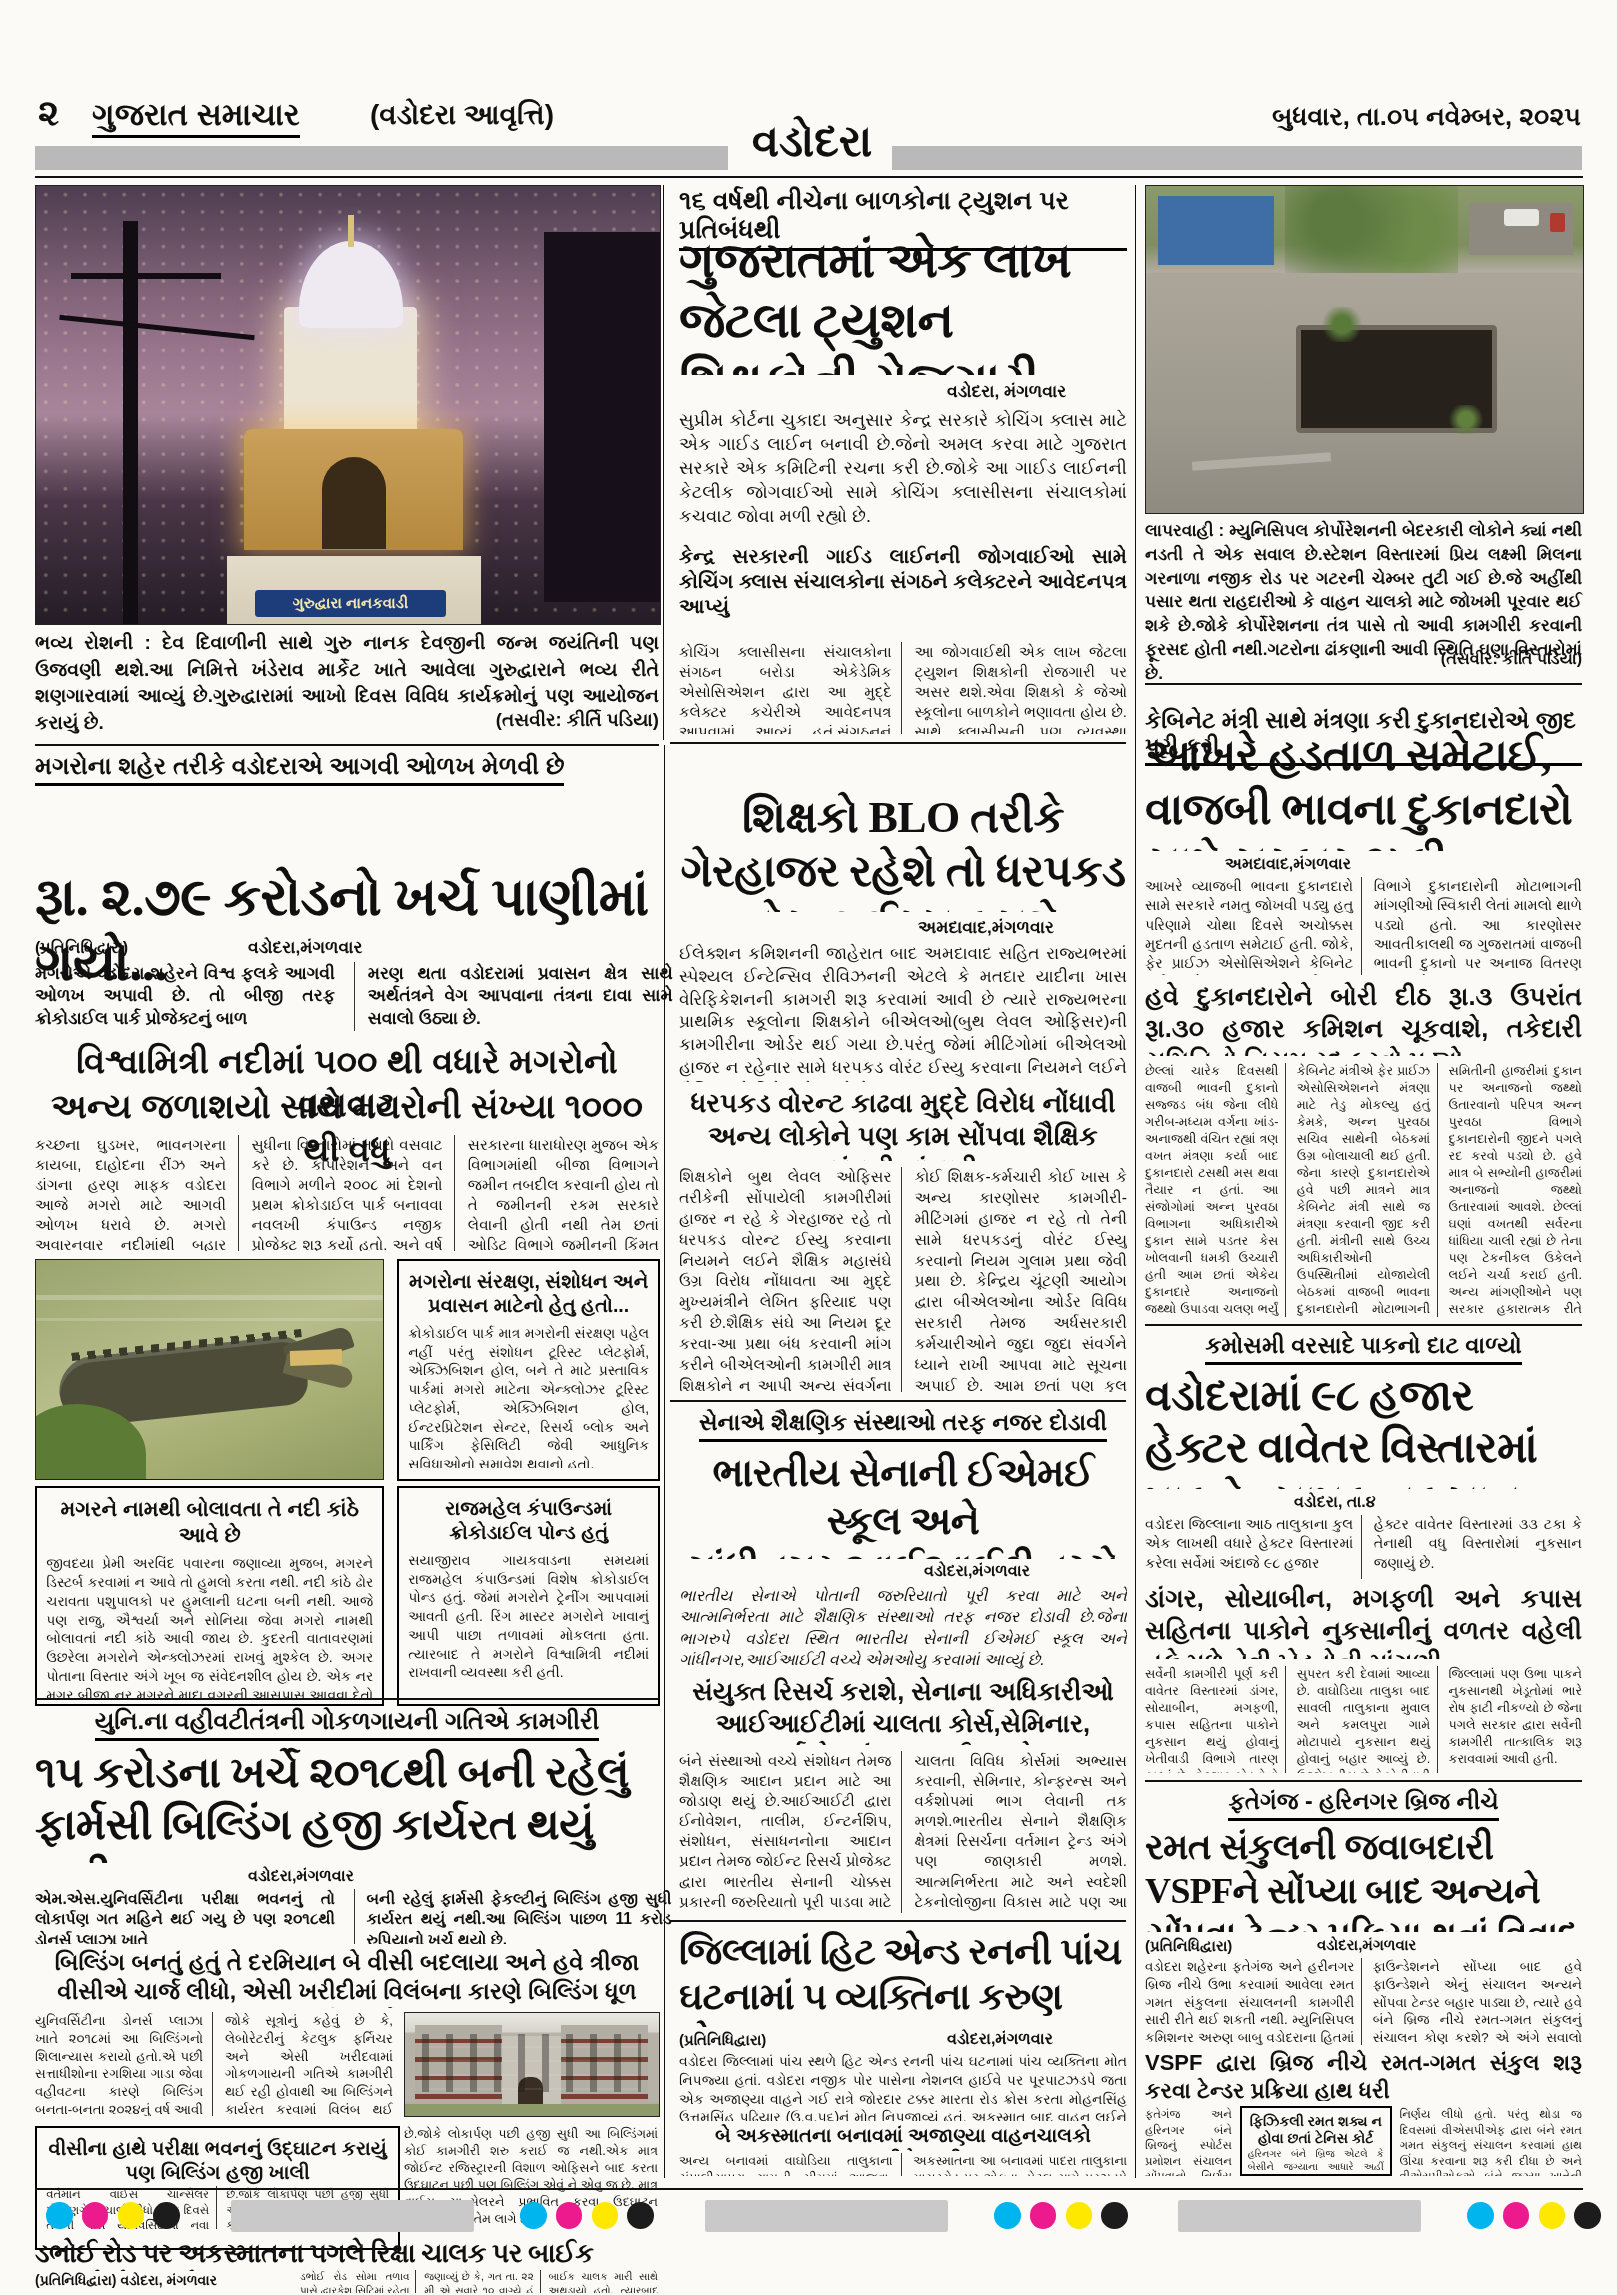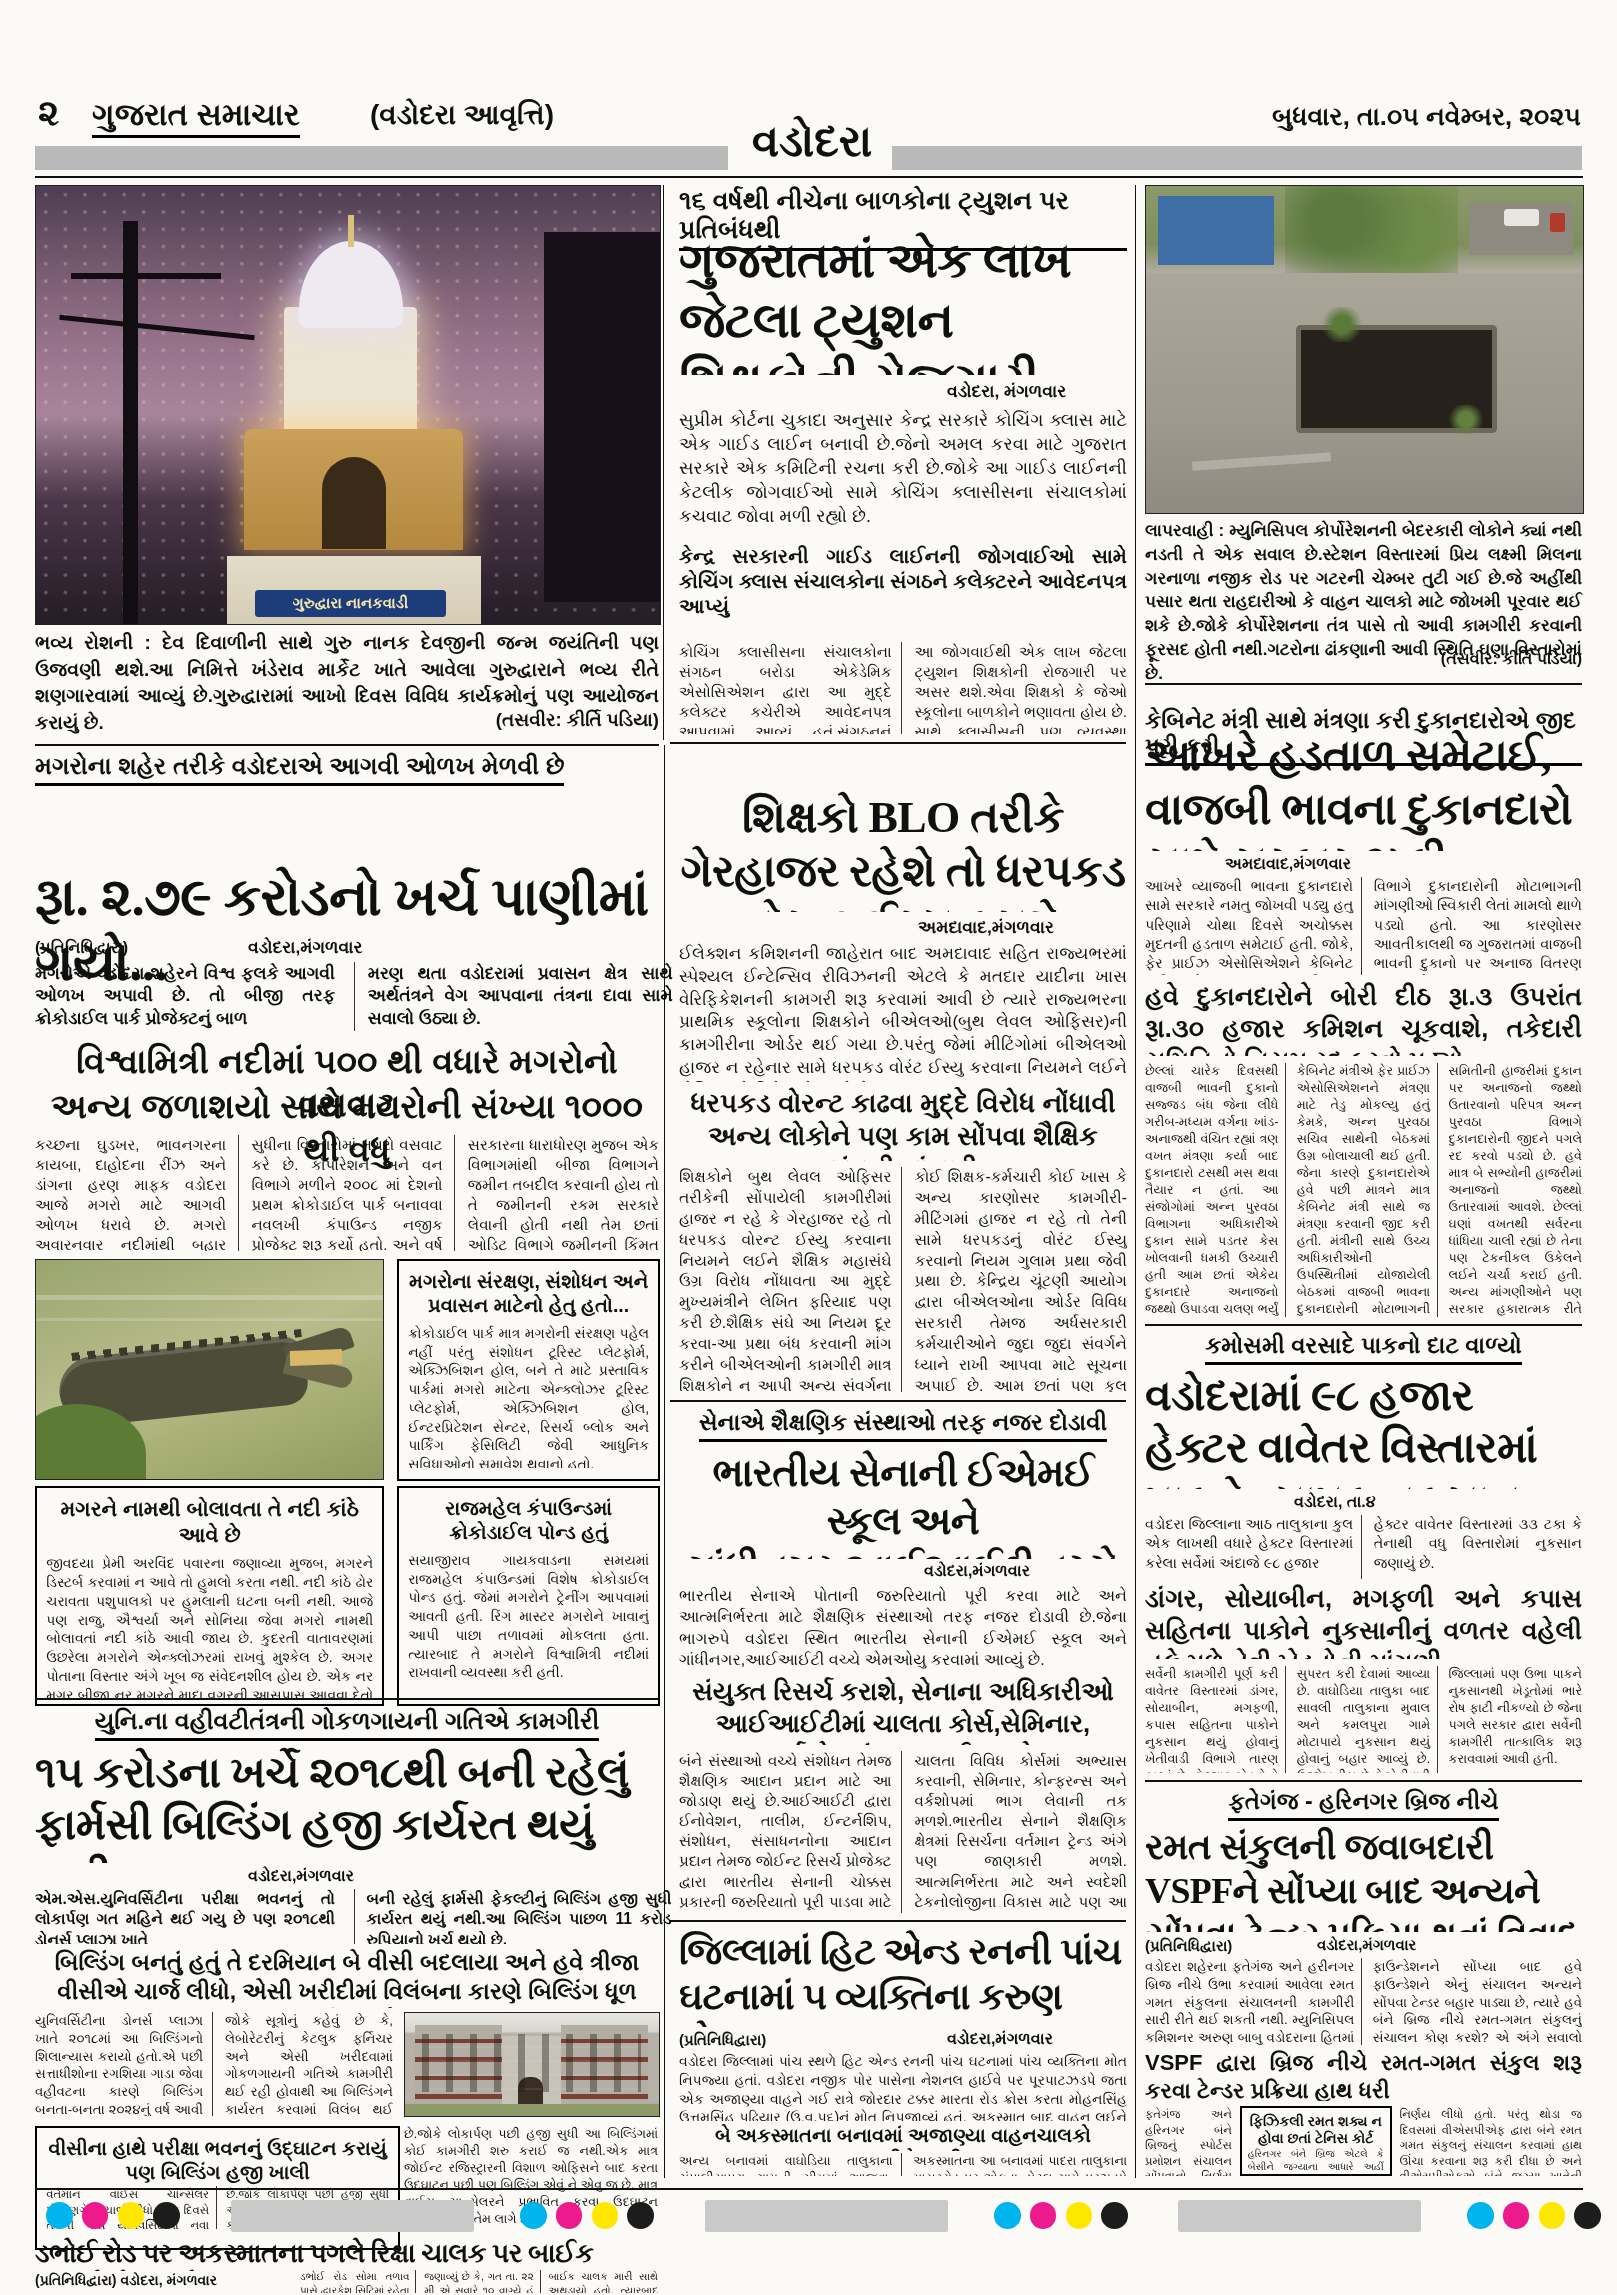--- a/index.html
+++ b/index.html
@@ -170,21 +170,21 @@
       <div class="body-txt clip" style="flex:1;font-size:15.6px;">કોઈ શિક્ષક-કર્મચારી કોઈ ખાસ કે અન્ય કારણોસર કામગીરી-મીટિંગમાં હાજર ન રહે તો તેની સામે ધરપકડનું વોરંટ ઈસ્યુ કરવાનો નિયમ ગુલામ પ્રથા જેવી પ્રથા છે. કેન્દ્રિય ચૂંટણી આયોગ દ્વારા બીએલઓના ઓર્ડર વિવિધ સરકારી તેમજ અર્ધસરકારી કર્મચારીઓને જુદા જુદા સંવર્ગને ધ્યાને રાખી આપવા માટે સૂચના અપાઈ છે. આમ છતાં પણ કુલ બીએલઓની જગ્યાના ૯૦ ટકાથી વધુ જગ્યામાં શિક્ષકોને કામગીરી સોંપાઈ છે.</div>
     </div>
   </div>
   <div class="rule-h" style="left:670px;top:1400px;width:456px;"></div>
 
   <div class="abs" style="left:679px;top:1409px;width:448px;text-align:center;">
     <span class="kicker" style="font-size:23px;">સેનાએ શૈક્ષણિક સંસ્થાઓ તરફ નજર દોડાવી</span>
   </div>
   <div class="abs headline clip" style="left:679px;top:1449px;width:448px;height:110px;font-size:39px;text-align:center;">ભારતીય સેનાની ઈએમઈ સ્કૂલ અને ગાંધીનગર,આઈઆઈટી વચ્ચે એમઓયુ</div>
   <div class="abs dateline" style="left:924px;top:1562px;font-size:16px;">વડોદરા,મંગળવાર</div>
-  <div class="abs body-txt clip" style="left:679px;top:1585px;width:448px;height:87px;font-size:16px;">ભારતીય સેનાએ પોતાની જરુરિયાતો પૂરી કરવા માટે અને આત્મનિર્ભરતા માટે શૈક્ષણિક સંસ્થાઓ તરફ નજર દોડાવી છે.જેના ભાગરુપે વડોદરા સ્થિત ભારતીય સેનાની ઈએમઈ સ્કૂલ અને ગાંધીનગર,આઈઆઈટી વચ્ચે એમઓયુ કરવામાં આવ્યું છે.</div>
+  <div class="abs body-txt clip" style="left:679px;top:1585px;width:448px;height:87px;font-size:16px;font-style:italic;">ભારતીય સેનાએ પોતાની જરુરિયાતો પૂરી કરવા માટે અને આત્મનિર્ભરતા માટે શૈક્ષણિક સંસ્થાઓ તરફ નજર દોડાવી છે.જેના ભાગરુપે વડોદરા સ્થિત ભારતીય સેનાની ઈએમઈ સ્કૂલ અને ગાંધીનગર,આઈઆઈટી વચ્ચે એમઓયુ કરવામાં આવ્યું છે.</div>
   <div class="abs subhead clip" style="left:679px;top:1676px;width:448px;height:69px;font-size:25.4px;">સંયુક્ત રિસર્ચ કરાશે, સેનાના અધિકારીઓ આઈઆઈટીમાં ચાલતા કોર્સ,સેમિનાર, વર્કશોપમાં ભાગ લઈ શકશે</div>
   <div class="abs clip" style="left:679px;top:1751px;width:448px;height:162px;">
     <div style="display:flex;gap:12.7px;height:100%;">
       <div class="body-txt clip" style="flex:1;font-size:15px;border-right:1.2px solid #333;padding-right:9.2px;">બંને સંસ્થાઓ વચ્ચે સંશોધન તેમજ શૈક્ષણિક આદાન પ્રદાન માટે આ જોડાણ થયું છે.આઈઆઈટી દ્વારા ઈનોવેશન, તાલીમ, ઈન્ટર્નશિપ, સંશોધન, સંસાધનનોના આદાન પ્રદાન તેમજ જોઈન્ટ રિસર્ચ પ્રોજેક્ટ દ્વારા ભારતીય સેનાની ચોક્કસ પ્રકારની જરુરિયાતો પૂરી પાડવા માટે પ્રયાસ કરાશે. એમઓયુના કારણે ભારતીય સેનાના અધિકારીઓને પણ આઈઆઈટીમાં</div>
       <div class="body-txt clip" style="flex:1;font-size:15px;">ચાલતા વિવિધ કોર્સમાં અભ્યાસ કરવાની, સેમિનાર, કોન્ફરન્સ અને વર્કશોપમાં ભાગ લેવાની તક મળશે.ભારતીય સેનાને શૈક્ષણિક ક્ષેત્રમાં રિસર્ચના વર્તમાન ટ્રેન્ડ અંગે પણ જાણકારી મળશે. આત્મનિર્ભરતા માટે અને સ્વદેશી ટેકનોલોજીના વિકાસ માટે પણ આ જોડાણ મહત્વનો ભાગ ભજવશે તેમ ઈએમઈ સ્કૂલનું કહેવું છે.</div>
     </div>
   </div>
   <div class="rule-h" style="left:670px;top:1920px;width:456px;"></div>
 
   <div class="abs headline clip" style="left:679px;top:1929px;width:448px;height:98px;font-size:37px;">જિલ્લામાં હિટ એન્ડ રનની પાંચ ઘટનામાં ૫ વ્યક્તિના કરુણ મોત</div>

